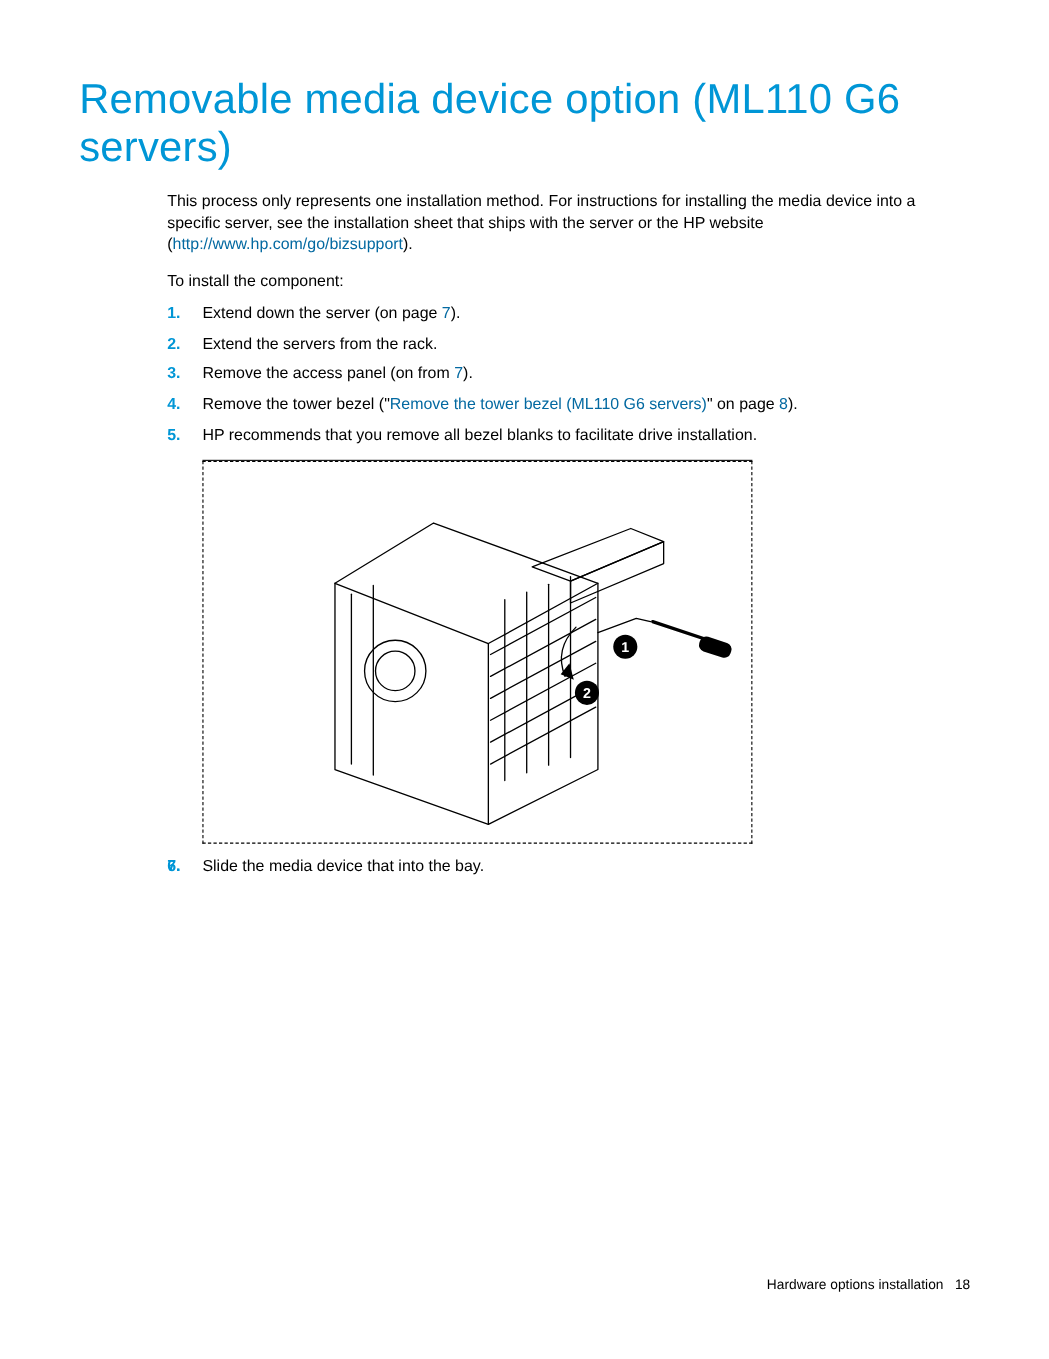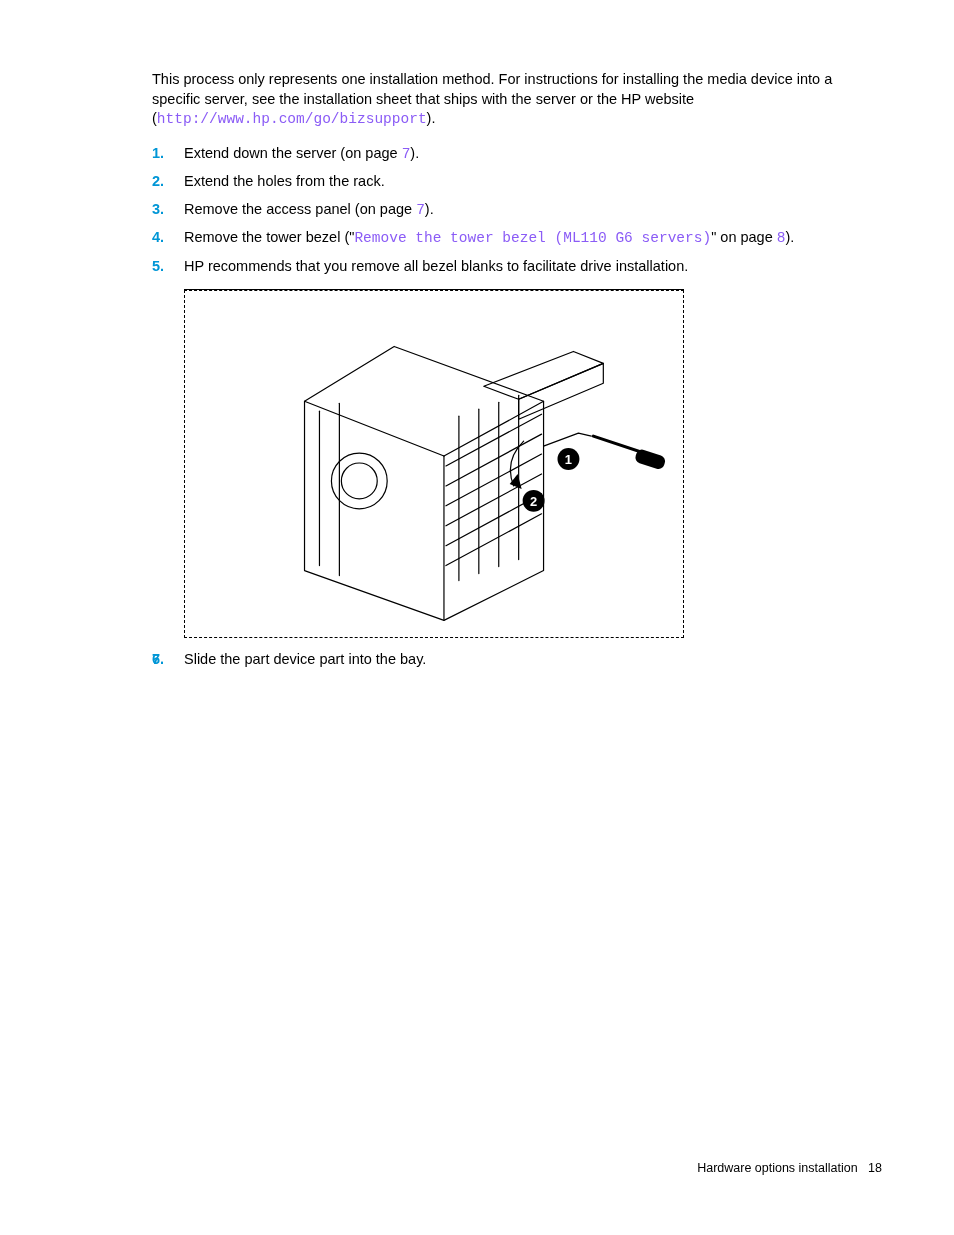--- a/index.html
+++ b/index.html
@@ -25,21 +25,21 @@
     font-size: 38px;
     margin: 0 0 18px 0;
     letter-spacing: 0.2px;
   }
   .body-indent {
     margin-left: 80px;
     font-size: 14.5px;
     line-height: 1.35;
   }
   .intro { margin: 0 0 14px 0; }
-  .link { color: #8b5cf6; text-decoration: none; font-family: Liberation Mono, monospace; }
+  .link { color: #0369a1; text-decoration: none; }
   .install-label { margin: 0 0 10px 0; }
   ol.steps {
     list-style: none;
     margin: 0 0 0 0;
     padding: 0;
   }
   ol.steps > li {
     position: relative;
     padding-left: 32px;
     margin-bottom: 8px;
@@ -83,39 +83,41 @@
     right: 72px;
     font-size: 12.5px;
     color: #000;
   }
   svg { display:block; }
 </style>
 </head>
 <body>
 
 <div class="page">
+  <h1 class="title">Removable media device option (ML110 G6 servers)</h1>
 
   <div class="body-indent">
     <p class="intro">
       <span>This process only represents one installation method. For instructions for installing the media device into a specific server, see the installation sheet that ships with the server or the HP website (</span><a href="#" class="link">http://www.hp.com/go/bizsupport</a><span>).</span>
     </p>
 
+    <p class="install-label">To install the component:</p>
 
     <ol class="steps">
       <li>
         <span class="num">1.</span>
         <span>Extend down the server (on page </span><a href="#" class="link">7</a><span>).</span>
       </li>
       <li>
         <span class="num">2.</span>
-        <span>Extend the holes from the rack.</span>
+        <span>Extend the servers from the rack.</span>
       </li>
       <li>
         <span class="num">3.</span>
-        <span>Remove the access panel (on page </span><a href="#" class="link">7</a><span>).</span>
+        <span>Remove the access panel (on from </span><a href="#" class="link">7</a><span>).</span>
       </li>
       <li>
         <span class="num">4.</span>
         <span>Remove the tower bezel ("</span><a href="#" class="link">Remove the tower bezel (ML110 G6 servers)</a><span>" on page </span><a href="#" class="link">8</a><span>).</span>
       </li>
       <li>
         <span class="num">5.</span>
         <div class="substep">HP recommends that you remove all bezel blanks to facilitate drive installation.</div>
 
         <div class="figure-box">
@@ -166,21 +168,21 @@
               </g>
             </svg>
           </div>
         </div>
       </li>
       <li>
         <span class="num">6.</span>
       </li>
       <li>
         <span class="num">7.</span>
-        <span>Slide the part device part into the bay.</span>
+        <span>Slide the media device that into the bay.</span>
       </li>
     </ol>
   </div>
 </div>
 
 <div class="footer">
   <span>Hardware options installation</span>&nbsp;&nbsp;&nbsp;<span>18</span>
 </div>
 
 </body></html>

